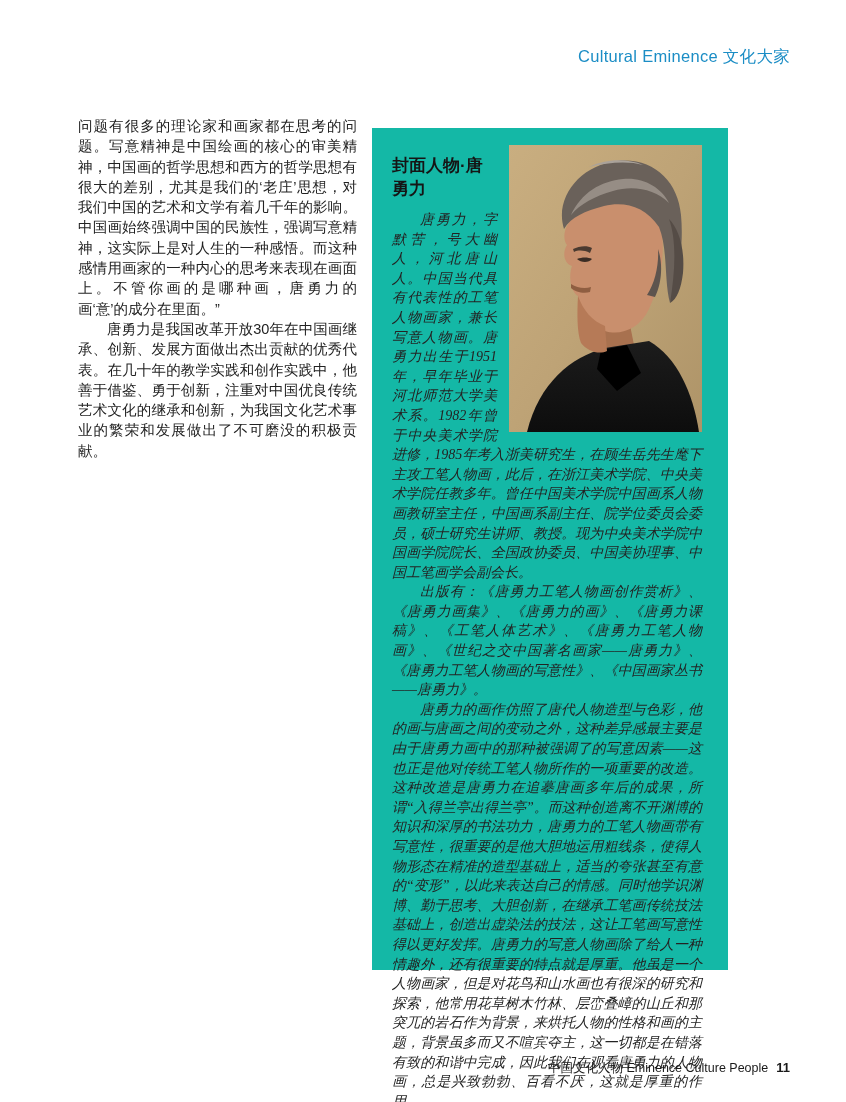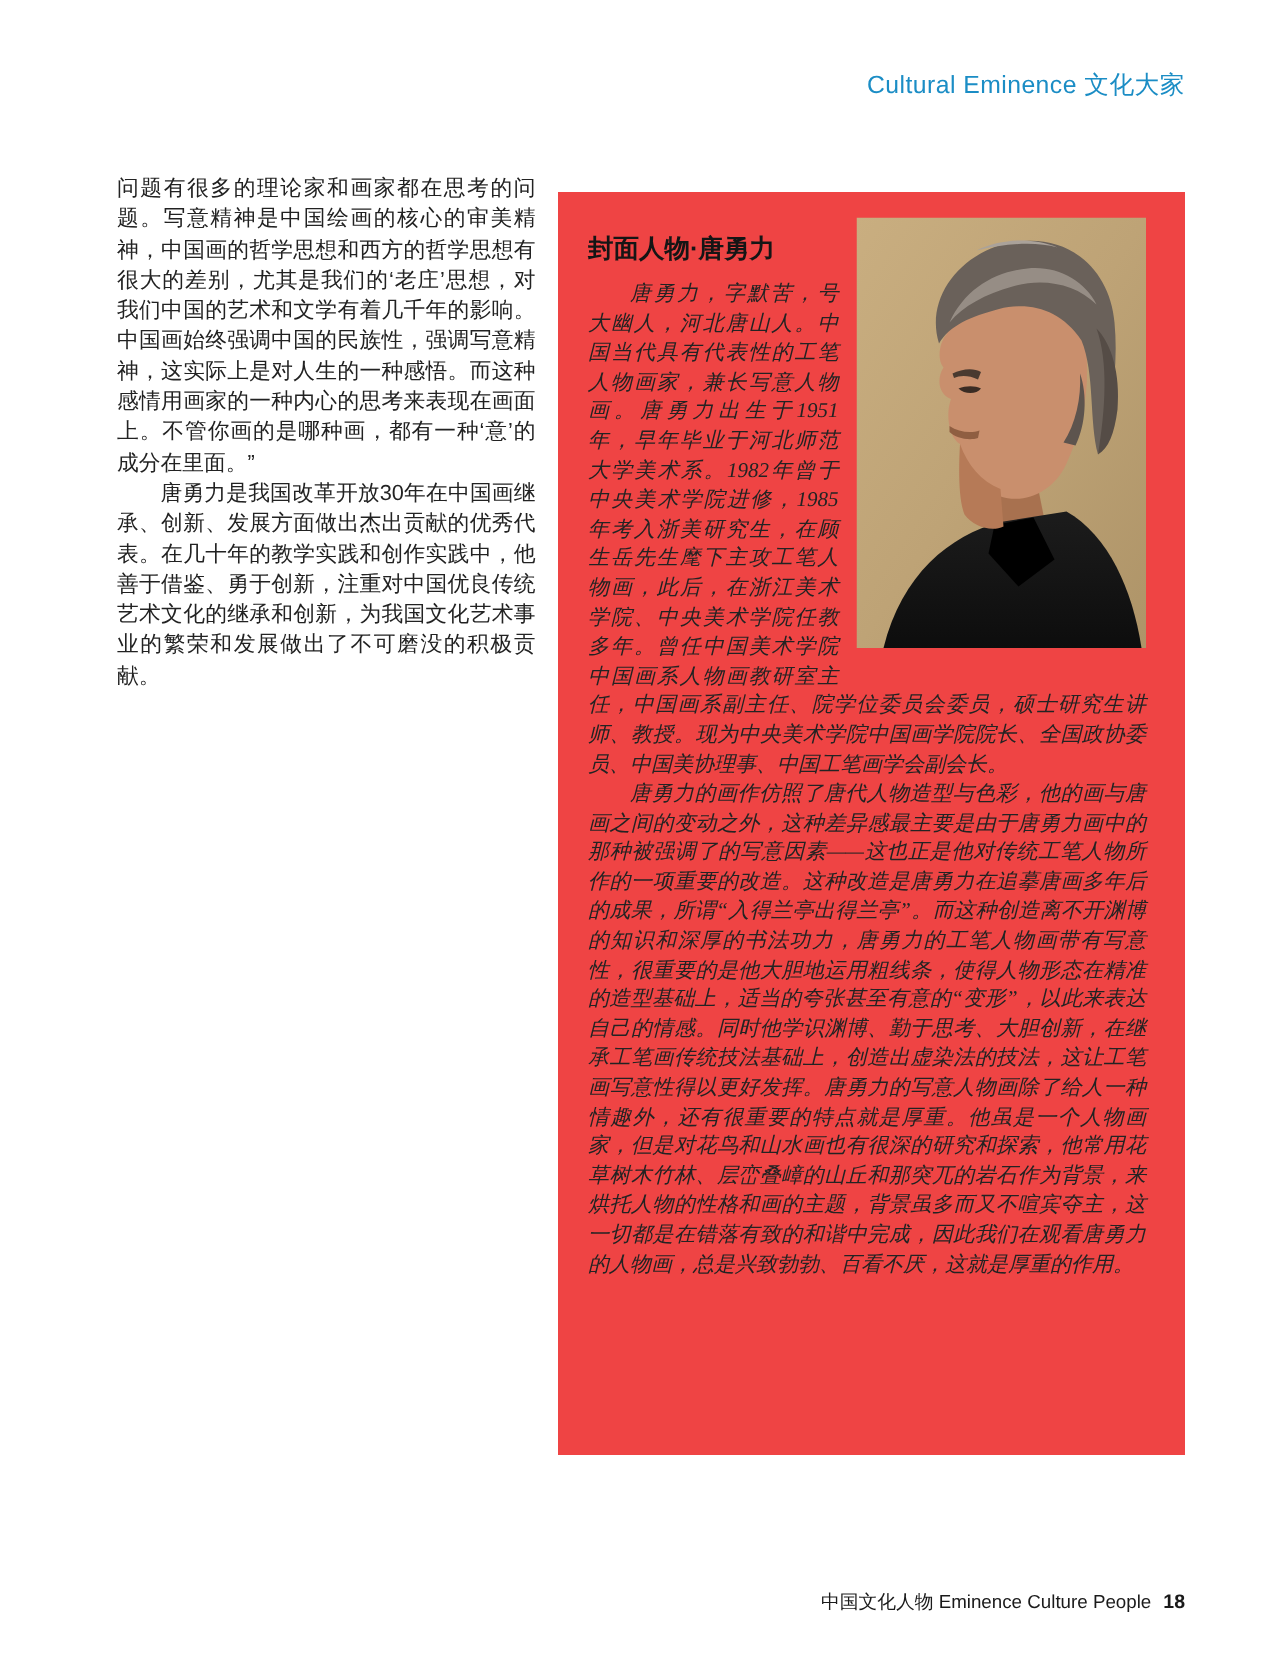--- a/index.html
+++ b/index.html
@@ -20,22 +20,22 @@
   
   #article{
     position:absolute;left:78px;top:116px;width:279px;
     font-size:14.5px;line-height:20.3px;color:#222;
     text-align:justify;
   }
   #article p{margin:0;text-indent:2em;}
   #article p.no-indent{text-indent:0;}
   
   #profile-box{
-    position:absolute;left:372px;top:128px;width:418px;height:842px;
-    background:#ef4444;
+    position:absolute;left:372px;top:128px;width:356px;height:842px;
+    background:#14b8a6;
     box-sizing:border-box;
     padding:14px 26px 20px 20px;
   }
   #portrait{
     float:right;
     width:193px;height:287px;
     margin:3px 0 12px 12px;
     display:block;
   }
   #profile-title{
@@ -61,21 +61,21 @@
   #footer .pgnum{font-weight:bold;margin-left:8px;font-size:13px;}
 </style>
 </head>
 <body>
 
 <div id="page">
 
   <div id="header-label">Cultural Eminence  文化大家</div>
 
   <div id="article">
-    <p class="no-indent">问题有很多的理论家和画家都在思考的问题。写意精神是中国绘画的核心的审美精神，中国画的哲学思想和西方的哲学思想有很大的差别，尤其是我们的‘老庄’思想，对我们中国的艺术和文学有着几千年的影响。中国画始终强调中国的民族性，强调写意精神，这实际上是对人生的一种感悟。而这种感情用画家的一种内心的思考来表现在画面上。不管你画的是哪种画，都有一种‘意’的成分在里面。”</p>
+    <p class="no-indent">问题有很多的理论家和画家都在思考的问题。写意精神是中国绘画的核心的审美精神，中国画的哲学思想和西方的哲学思想有很大的差别，尤其是我们的‘老庄’思想，对我们中国的艺术和文学有着几千年的影响。中国画始终强调中国的民族性，强调写意精神，这实际上是对人生的一种感悟。而这种感情用画家的一种内心的思考来表现在画面上。不管你画的是哪种画，唐勇力的画‘意’的成分在里面。”</p>
     <p><span>唐勇力是我国改革开放30年在中国画继承、创新、发展方面做出杰出贡献的优秀代表。在几十年的教学实践和创作实践中，他善于借鉴、勇于创新，注重对中国优良传统艺术文化的继承和创新，为我国文化艺术事业的繁荣和发展做出了不可磨没的积极贡献。</span></p>
   </div>
 
   <div id="profile-box">
     <svg id="portrait" viewBox="0 0 193 287" xmlns="http://www.w3.org/2000/svg">
       <defs>
         <linearGradient id="bgGrad" x1="0" y1="0" x2="1" y2="1">
           <stop offset="0" stop-color="#c9ae80"></stop>
           <stop offset="0.5" stop-color="#bea376"></stop>
           <stop offset="1" stop-color="#ae9468"></stop>
@@ -95,20 +95,21 @@
       <path d="M68,114 C73,112 79,112 83,114 C80,118 72,118 68,114 Z" fill="#3a2c24"></path>
       <path d="M62,139 C68,143 76,144 82,142 L81,147 C75,149 66,147 62,143 Z" fill="#8f5e41"></path>
       <path d="M55,84 C45,52 72,20 108,16 C144,12 169,36 172,70 C175,102 169,134 161,158 C155,136 159,104 150,82 C136,61 115,56 95,61 C76,66 62,72 55,84 Z" fill="#6a615a"></path>
       <path d="M161,158 C166,128 168,96 160,74 C170,84 176,104 174,128 C172,144 168,154 161,158 Z" fill="#554c46"></path>
       <path d="M62,70 C72,48 92,36 114,34 C134,32 152,42 160,58 C146,44 124,40 104,46 C86,51 71,59 62,70 Z" fill="#968d85"></path>
       <path d="M80,22 C96,14 118,13 134,20 C120,16 100,17 80,22 Z" fill="#aaa29a"></path>
       <path d="M138,150 C146,138 150,120 149,104 C154,118 153,138 146,152 Z" fill="#5d544e"></path>
     </svg>
     <h2 id="profile-title">封面人物·唐勇力</h2>
     <p class="bio">唐勇力，字默苦，号大幽人，河北唐山人。中国当代具有代表性的工笔人物画家，兼长写意人物画。唐勇力出生于1951年，早年毕业于河北师范大学美术系。1982年曾于中央美术学院进修，1985年考入浙美研究生，在顾生岳先生麾下主攻工笔人物画，此后，在浙江美术学院、中央美术学院任教多年。曾任中国美术学院中国画系人物画教研室主任，中国画系副主任、院学位委员会委员，硕士研究生讲师、教授。现为中央美术学院中国画学院院长、全国政协委员、中国美协理事、中国工笔画学会副会长。</p>
+    <p class="bio">出版有：《唐勇力工笔人物画创作赏析》、《唐勇力画集》、《唐勇力的画》、《唐勇力课稿》、《工笔人体艺术》、《唐勇力工笔人物画》、《世纪之交中国著名画家——唐勇力》、《唐勇力工笔人物画的写意性》、《中国画家丛书——唐勇力》。</p>
     <p class="bio">唐勇力的画作仿照了唐代人物造型与色彩，他的画与唐画之间的变动之外，这种差异感最主要是由于唐勇力画中的那种被强调了的写意因素——这也正是他对传统工笔人物所作的一项重要的改造。这种改造是唐勇力在追摹唐画多年后的成果，所谓“入得兰亭出得兰亭”。而这种创造离不开渊博的知识和深厚的书法功力，唐勇力的工笔人物画带有写意性，很重要的是他大胆地运用粗线条，使得人物形态在精准的造型基础上，适当的夸张甚至有意的“变形”，以此来表达自己的情感。同时他学识渊博、勤于思考、大胆创新，在继承工笔画传统技法基础上，创造出虚染法的技法，这让工笔画写意性得以更好发挥。唐勇力的写意人物画除了给人一种情趣外，还有很重要的特点就是厚重。他虽是一个人物画家，但是对花鸟和山水画也有很深的研究和探索，他常用花草树木竹林、层峦叠嶂的山丘和那突兀的岩石作为背景，来烘托人物的性格和画的主题，背景虽多而又不喧宾夺主，这一切都是在错落有致的和谐中完成，因此我们在观看唐勇力的人物画，总是兴致勃勃、百看不厌，这就是厚重的作用。</p>
   </div>
 
   <div id="footer">
-    <span>中国文化人物 Eminence Culture People</span><span class="pgnum">18</span>
+    <span>中国文化人物 Eminence Culture People</span><span class="pgnum">11</span>
   </div>
 
 </div>
 
 </body></html>

